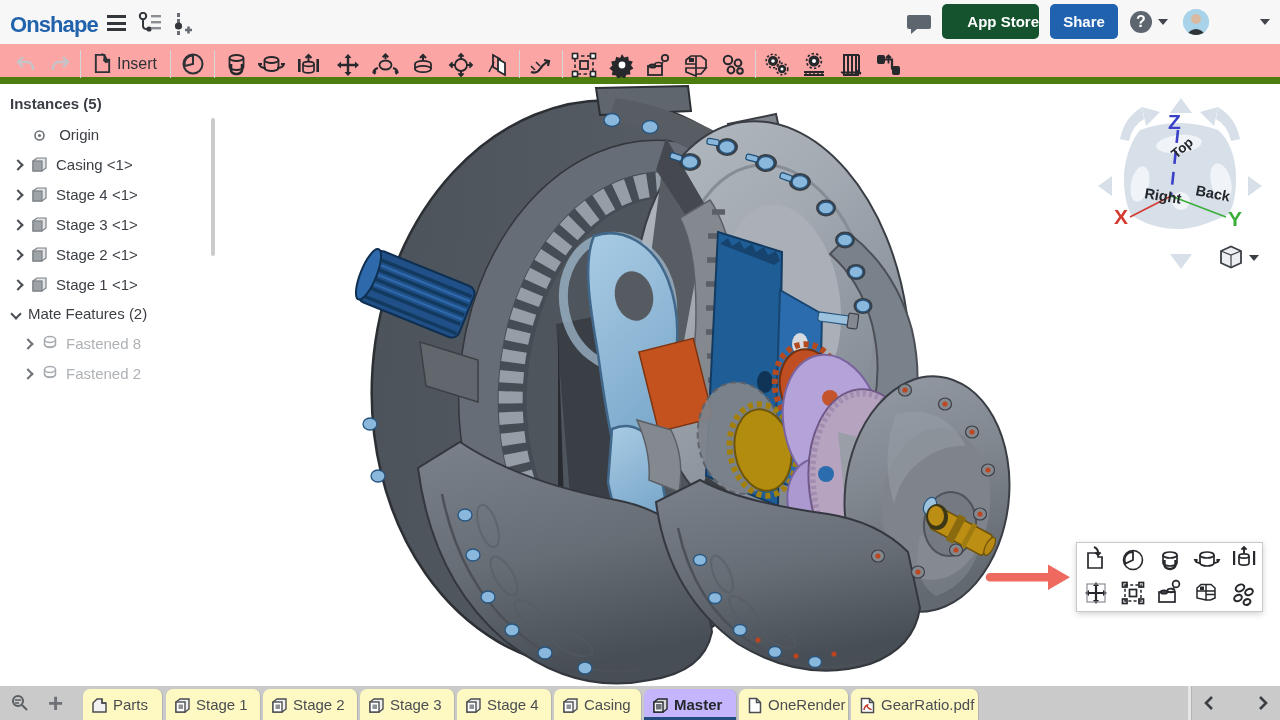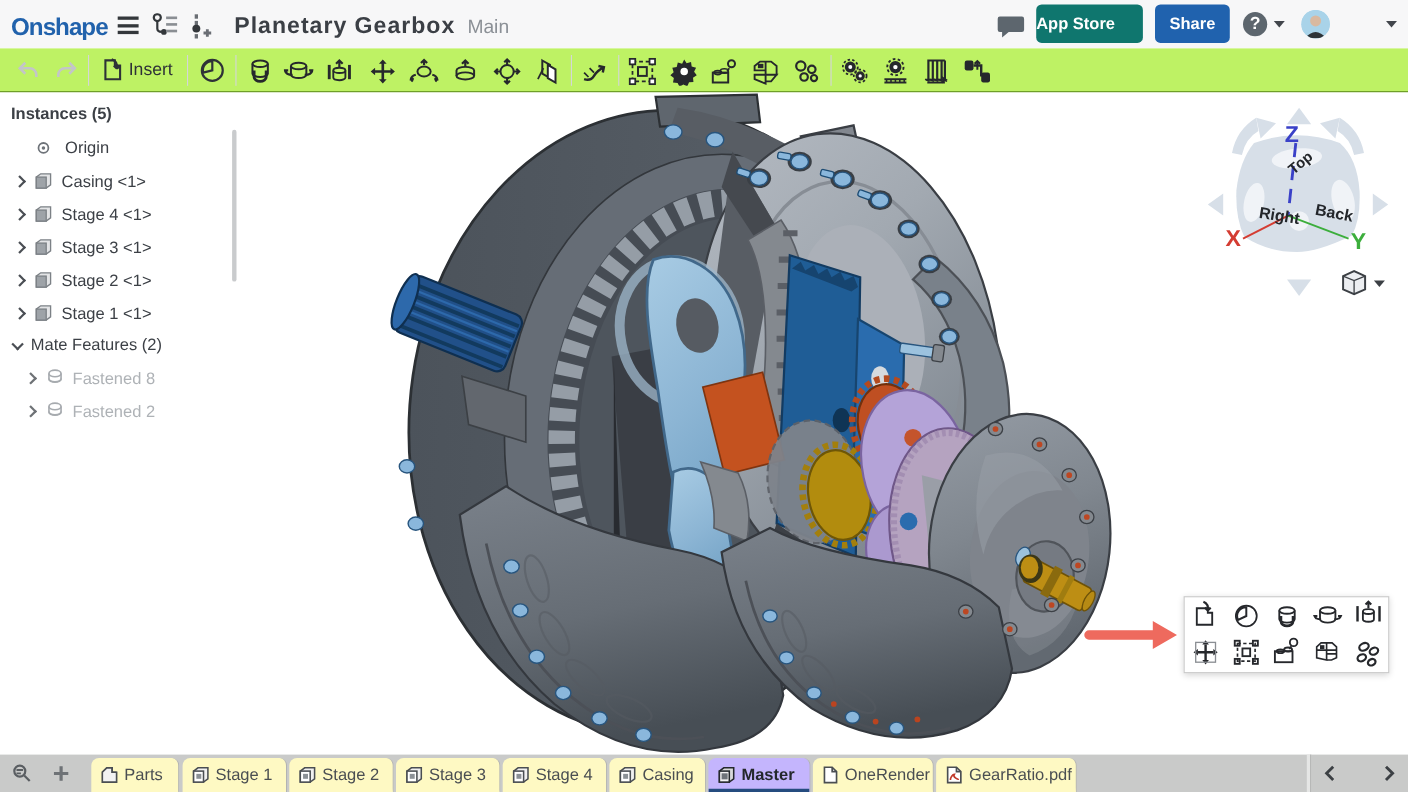--- a/index.html
+++ b/index.html
@@ -6,28 +6,28 @@
 html,body { width:1280px; height:720px; overflow:hidden; font-family:"Liberation Sans", sans-serif; background:#fff; }
 #app { position:relative; width:1280px; height:720px; }
 
 #topbar { position:absolute; left:0; top:0; width:1280px; height:44px; background:#f7f7f8; }
 #logo { position:absolute; left:10px; top:12px; font-size:22px; font-weight:bold; color:#2162ac; letter-spacing:-0.9px; }
 #hamb { position:absolute; left:107px; top:15px; width:19px; height:16px; }
 #hamb div { height:3px; background:#33373b; margin-bottom:3.5px; }
 #doctitle { position:absolute; left:213px; top:12px; font-size:21px; font-weight:bold; color:#3b3f45; letter-spacing:0.9px; }
 #doctitle span { font-weight:normal; color:#8b9096; font-size:17.5px; margin-left:11px; letter-spacing:0; }
 .topicon { position:absolute; top:12px; }
-#btn-appstore { position:absolute; left:942px; top:4px; width:97px; height:35px; background:#0f766e; border-radius:5px; color:#fff; font-size:15px; font-weight:bold; text-align:left; line-height:35px; }
+#btn-appstore { position:absolute; left:942px; top:4px; width:97px; height:35px; background:#14532d; border-radius:5px; color:#fff; font-size:15px; font-weight:bold; text-align:right; line-height:35px; }
 #btn-share { position:absolute; left:1050px; top:4px; width:68px; height:35px; background:#2062ae; border-radius:5px; color:#fff; font-size:15px; font-weight:bold; text-align:center; line-height:35px; }
 #help { position:absolute; left:1130px; top:11px; width:22px; height:22px; background:#5d666e; border-radius:50%; color:#fff; font-weight:bold; font-size:16px; text-align:center; line-height:22px; }
 .caret { position:absolute; width:0; height:0; border-left:5px solid transparent; border-right:5px solid transparent; border-top:6px solid #42464c; }
 #avatar { position:absolute; left:1183px; top:9px; width:26px; height:26px; border-radius:50%; background:#a8d4ea; overflow:hidden; }
 #uname { position:absolute; left:1284px; top:13px; font-size:16px; color:#3b3f45;margin-left:12px; }
 
-#toolbar { position:absolute; left:0; top:44px; width:1280px; height:40px; background:#bef264; border-bottom:1px solid #4d7c0f; }
+#toolbar { position:absolute; left:0; top:44px; width:1280px; height:40px; background:#fca5a5; border-bottom:7px solid #4d7c0f; }
 #toolbar .sep { position:absolute; top:6px; width:1px; height:28px; background:#d4d6d8; }
 #insertlbl { position:absolute; left:117px; top:11px; font-size:16px; color:#2e3237; }
 .tbi { position:absolute; top:8px; }
 
 #leftpanel { position:absolute; left:0; top:84px; width:220px; height:602px; background:#fff; font-size:15px; color:#3c4046; }
 #lp-title { position:absolute; left:10px; top:11px; font-weight:bold; font-size:15px; }
 .trow { position:absolute; left:0; height:22px; white-space:nowrap; }
 .chev { display:inline-block; width:8px; height:8px; border-right:2px solid #4a4e54; border-bottom:2px solid #4a4e54; transform:rotate(-45deg); vertical-align:1px; }
 .chevd { transform:rotate(45deg); }
 #lp-scroll { position:absolute; left:211px; top:34px; width:4px; height:138px; background:#c9cbcd; border-radius:2px; }
@@ -59,21 +59,20 @@
       <rect x="13" y="9" width="10" height="2.4" fill="#8a8e93"></rect>
       <rect x="13" y="15" width="10" height="2.4" fill="#8a8e93"></rect>
     </svg>
     <svg class="topicon" style="left:172px" width="22" height="24" viewBox="0 0 22 24">
       <rect x="5" y="1" width="3" height="4" fill="#6a6e74"></rect>
       <rect x="5" y="7" width="3" height="4" fill="#6a6e74"></rect>
       <circle cx="6.5" cy="14" r="3.6" fill="#33373b"></circle>
       <rect x="5" y="19" width="3" height="4" fill="#6a6e74"></rect>
       <path d="M13 18 h7 M16.5 14.5 v7" stroke="#6a6e74" stroke-width="2.6" fill="none"></path>
     </svg>
-    <div id="doctitle">Planetary Gearbox<span>Main</span></div>
     <svg class="topicon" style="left:906px; top:13px" width="26" height="24" viewBox="0 0 26 24">
       <path d="M3 2 h20 a2 2 0 0 1 2 2 v10 a2 2 0 0 1 -2 2 h-12 l-6 5 v-5 h-2 a2 2 0 0 1 -2 -2 v-10 a2 2 0 0 1 2 -2 z" fill="#5d666e"></path>
     </svg>
     <div id="btn-appstore">App Store</div>
     <div id="btn-share">Share</div>
     <div id="help">?</div>
     <div class="caret" style="left:1158px; top:19px;"></div>
     <div id="avatar">
       <svg width="26" height="26" viewBox="0 0 26 26">
         <circle cx="13" cy="13" r="13" fill="#a9d3e9"></circle>

